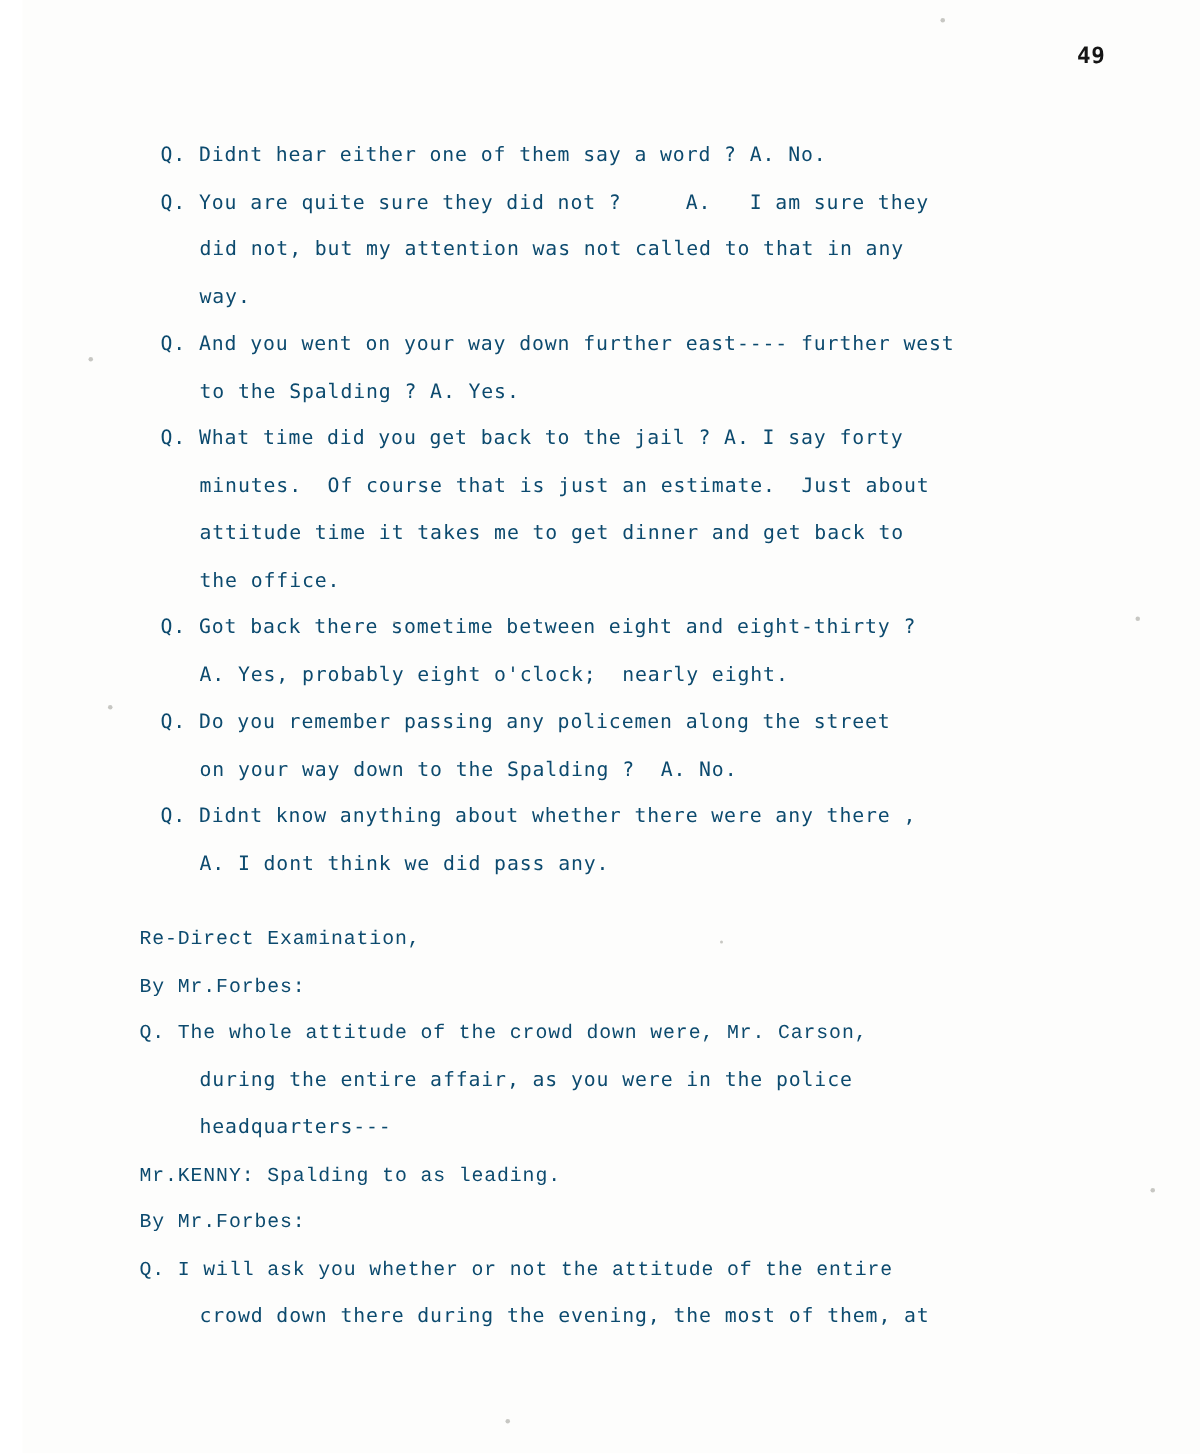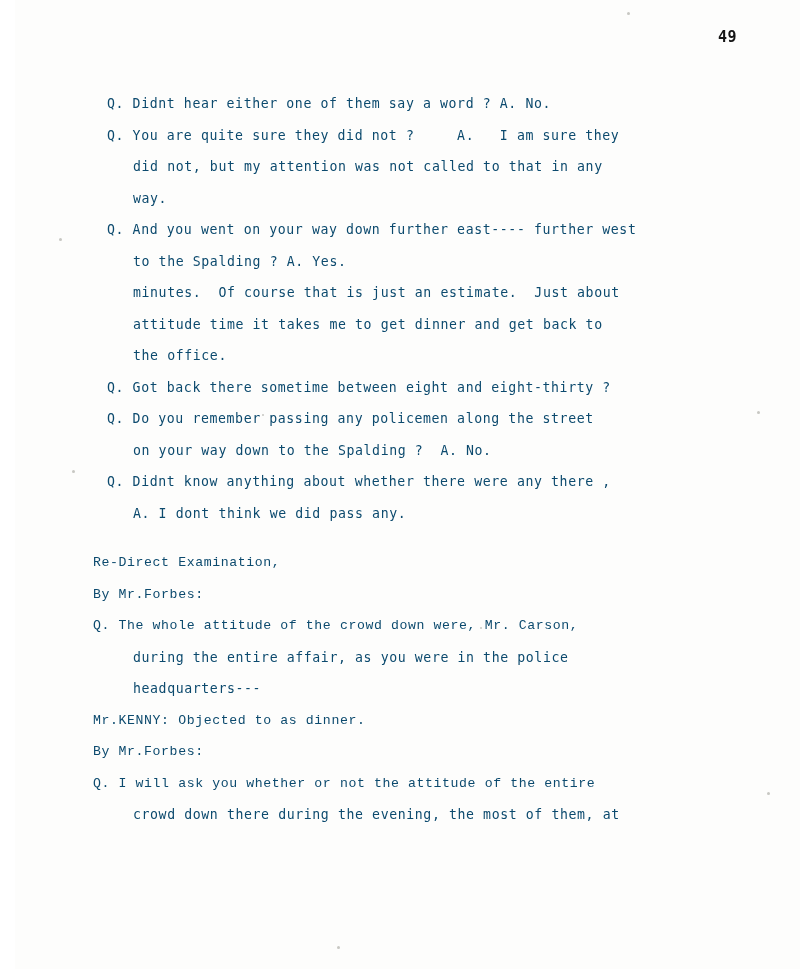--- a/index.html
+++ b/index.html
@@ -68,35 +68,37 @@
 
   <div class="page-number">49</div>
 
   <div class="body-text">
       <div class="line indent-q">Q. Didnt hear either one of them say a word ? A. No.</div>
       <div class="line indent-q">Q. You are quite sure they did not ?     A.   I am sure they</div>
       <div class="line indent-cont">did not, but my attention was not called to that in any</div>
       <div class="line indent-cont">way.</div>
       <div class="line indent-q">Q. And you went on your way down further east---- further west</div>
       <div class="line indent-cont">to the Spalding ? A. Yes.</div>
+      <div class="line indent-q">Q. What time did you get back to the jail ? A. I say forty</div>
       <div class="line indent-cont">minutes.  Of course that is just an estimate.  Just about</div>
       <div class="line indent-cont">attitude time it takes me to get dinner and get back to</div>
       <div class="line indent-cont">the office.</div>
       <div class="line indent-q">Q. Got back there sometime between eight and eight-thirty ?</div>
+      <div class="line indent-cont">A. Yes, probably eight o'clock;  nearly eight.</div>
       <div class="line indent-q">Q. Do you remember passing any policemen along the street</div>
       <div class="line indent-cont">on your way down to the Spalding ?  A. No.</div>
       <div class="line indent-q">Q. Didnt know anything about whether there were any there ,</div>
       <div class="line indent-cont">A. I dont think we did pass any.</div>
       <div class="section-gap"></div>
       <div class="line flush">Re-Direct Examination,</div>
       <div class="line flush">By Mr.Forbes:</div>
       <div class="line flush">Q. The whole attitude of the crowd down were, Mr. Carson,</div>
       <div class="line indent-cont">during the entire affair, as you were in the police</div>
       <div class="line indent-cont">headquarters---</div>
-      <div class="line flush">Mr.KENNY: Objected to as dinner.</div>
+      <div class="line flush">Mr.KENNY: Spalding to as leading.</div>
       <div class="line flush">By Mr.Forbes:</div>
       <div class="line flush">Q. I will ask you whether or not the attitude of the entire</div>
       <div class="line indent-cont">crowd down there during the evening, the most of them, at</div>
     </div>
 
   <div class="speck" style="left:612px; top:12px; width:3px; height:3px;"></div>
   <div class="speck" style="left:44px; top:238px; width:3px; height:3px;"></div>
   <div class="speck" style="left:57px; top:470px; width:3px; height:3px;"></div>
   <div class="speck" style="left:742px; top:411px; width:3px; height:3px;"></div>
   <div class="speck" style="left:752px; top:792px; width:3px; height:3px;"></div>

